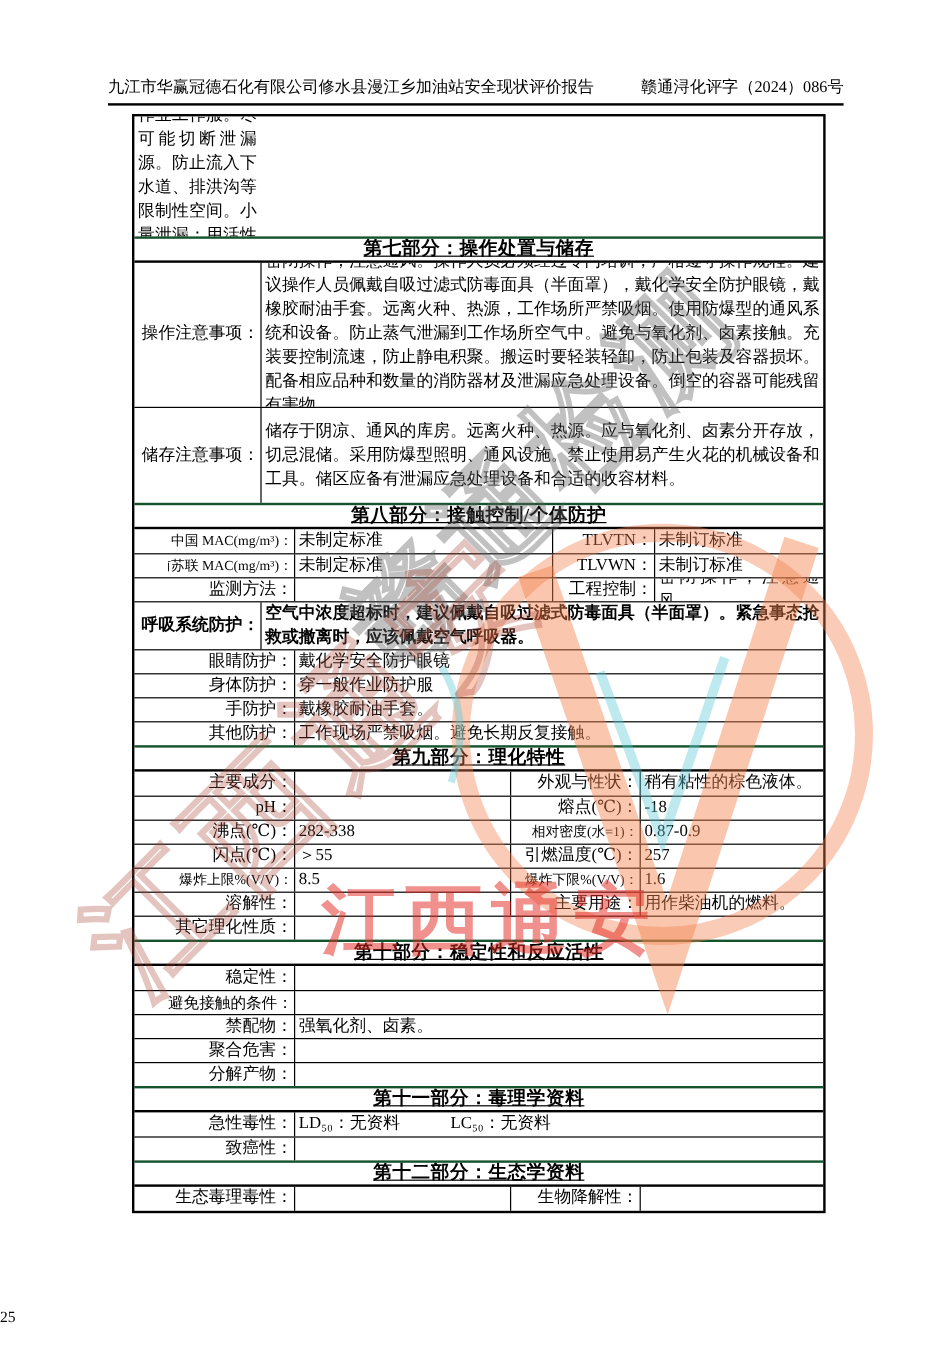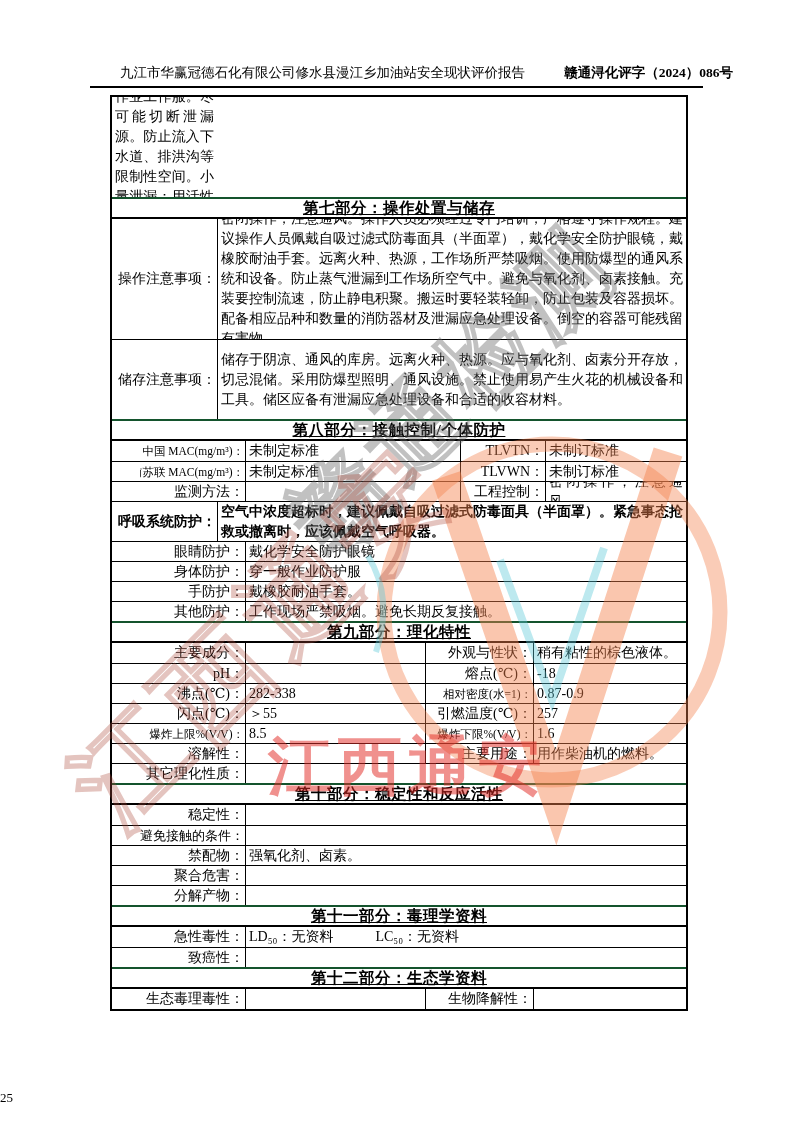--- a/index.html
+++ b/index.html
@@ -4,23 +4,23 @@
 <style>
   html,body{margin:0;padding:0;}
   body{
     width:793px;height:1122px;position:relative;background:#ffffff;color:#000;
     font-family:"Liberation Serif","DejaVu Serif",serif;
     overflow:hidden;
   }
   .page-header{
     position:absolute;left:90px;top:64px;width:613px;
     display:flex;justify-content:space-between;align-items:flex-end;
-    font-size:13.5px;white-space:nowrap;margin-left:30px;
-  }
-  .page-header .hright{font-weight:bold;}
+    font-size:13.5px;white-space:nowrap;
+  }
+  .page-header .hright{font-weight:normal;}
   .header-rule{position:absolute;left:90px;top:86px;width:613px;height:0;border-top:2px solid #000;}
   .doc-table{
     position:absolute;left:110px;top:95px;width:578px;
     border:2px solid #000;box-sizing:border-box;background:transparent;
   }
   .tr{display:grid;border-top:1px solid #000;box-sizing:border-box;}
   .tr.first,.tr.after-sec{border-top:none;}
   .tr.sec{border-top:2px solid #14532d;border-bottom:2px solid #000;text-decoration:underline;}
   .two{grid-template-columns:105px 1fr;}
   .s8{grid-template-columns:105px 215px 85px 1fr;}

